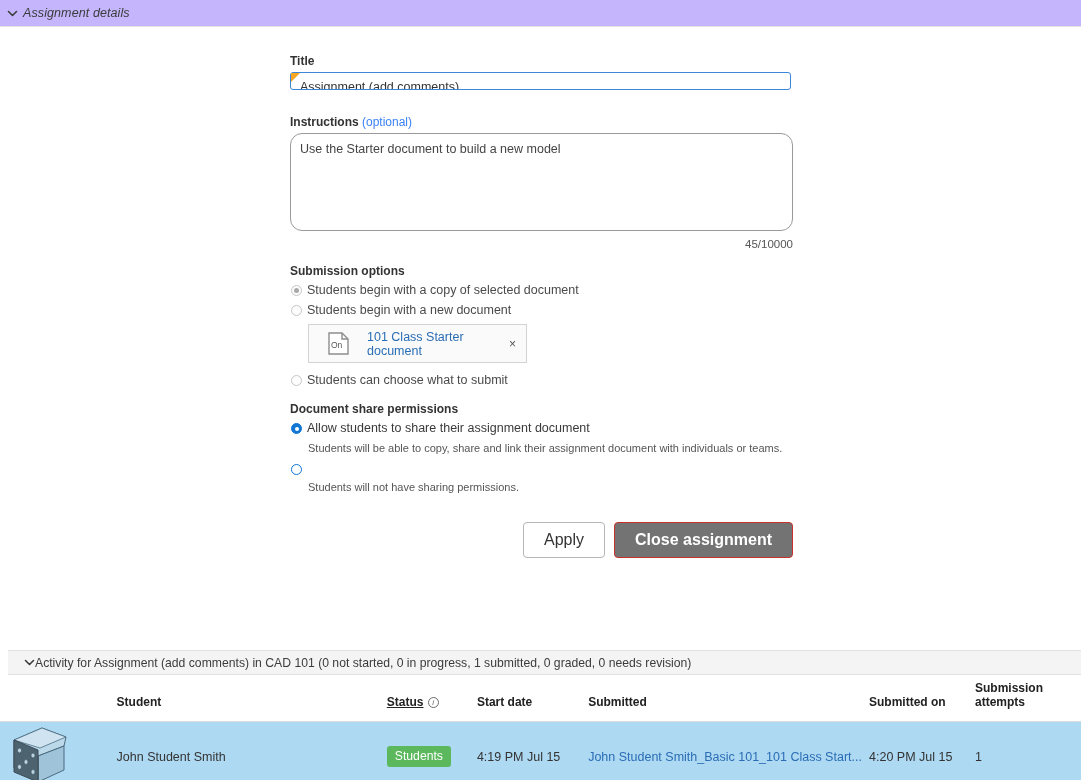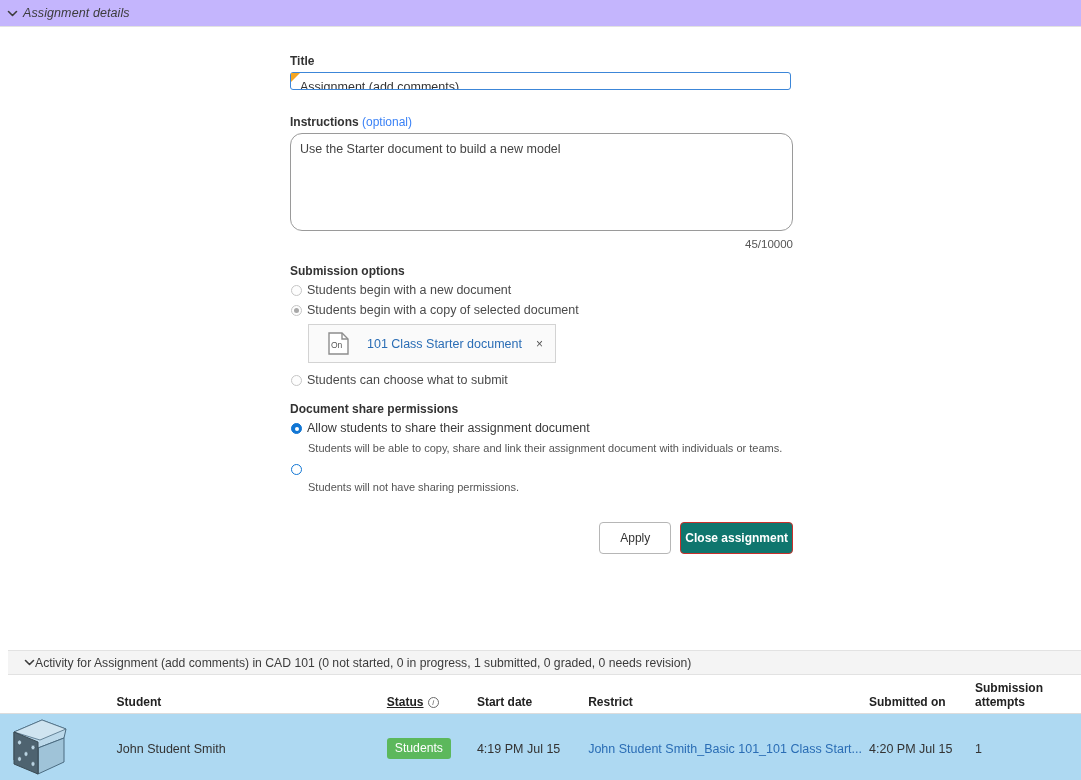--- a/index.html
+++ b/index.html
@@ -152,21 +152,21 @@
   .opt-label.dim { color: #4a4a4a; }
   .opt-sub {
     font-size: 11px; color: #555;
     margin: 0 0 7px 18px;
     line-height: 14px;
   }
 
   
   .doc-chip {
     margin: 6px 0 10px 18px;
-    width: 248px; height: 39px;
+    width: 219px; height: 39px;
     border: 1px solid #d3d3d3;
     background: #fafafa;
     display: flex; align-items: center;
     padding: 0 10px;
     cursor: pointer;
   }
   .onshape-icon {
     width: 21px; height: 23px;
     flex: none; margin-left: 9px;
     position: relative;
@@ -181,34 +181,34 @@
   }
 
   .btn-row {
     display: flex; justify-content: flex-end;
     gap: 9px;
     margin-top: 28px;
     width: 503px;
   }
   .btn {
     font-family: "Liberation Sans", sans-serif;
-    font-size: 12px;
+    font-size: 16px;
     border-radius: 4px;
     cursor: pointer;
     line-height: 1;
   }
   .btn-apply {
     background: #fff; color: #333;
     border: 1px solid #b6b6b6;
     padding: 9px 20px;
   }
   .btn-close {
-    background: #0f766e; color: #fff;
+    background: #737373; color: #fff;
     border: 1px solid #c9302c;
-    padding: 9px 4px;
+    padding: 9px 20px;
     font-weight: bold;
   }
 
   
   .activity-bar {
     position: absolute; left: 0; top: 650px;
     width: 1081px; height: 25px;
     background: #f4f4f4;
     border-top: 1px solid #e2e2e2;
     border-bottom: 1px solid #e2e2e2;
@@ -222,21 +222,21 @@
     position: absolute; left: 0; top: 675px;
     width: 1081px;
     border-collapse: collapse;
     font-size: 12.5px;
   }
   .tbl thead th {
     text-align: left;
     font-size: 12px;
     font-weight: bold;
     color: #222;
-    padding: 6px 0 4px 0;
+    padding: 6px 0 12px 0;
     vertical-align: bottom;
     border-bottom: 1px solid #dcdcdc;
     background: #fff;
   }
   .th-thumb { width: 110px; }
   .th-student { width: 255px; }
   .th-status  { width: 85px; text-decoration: underline; }
   .th-start   { width: 105px; }
   .th-doc     { width: 265px; }
   .th-subon   { width: 100px; }
@@ -302,27 +302,27 @@
 
   <div class="field-label">
     <span>Instructions</span><span class="opt"> (optional)</span>
   </div>
   <textarea class="instructions-area" style="">Use the Starter document to build a new model</textarea>
   <div class="char-count">45/10000</div>
 
   <div class="section-head">Submission options</div>
 
   <div class="opt-row">
+    <span class="radio disabled checked"></span>
+    <span class="opt-label dim">Students begin with a copy of selected document</span>
+  </div>
+
+  <div class="opt-row">
     <span class="radio disabled"></span>
     <span class="opt-label dim">Students begin with a new document</span>
-  </div>
-
-  <div class="opt-row">
-    <span class="radio disabled checked"></span>
-    <span class="opt-label dim">Students begin with a copy of selected document</span>
   </div>
 
   <div class="doc-chip">
     <span class="onshape-icon">
       <svg width="21" height="23" viewBox="0 0 21 23">
         <path d="M1 1 H14 L20 7 V22 H1 Z" fill="#ffffff" stroke="#8d8d8d" stroke-width="1.4"></path>
         <path d="M14 1 V7 H20" fill="none" stroke="#8d8d8d" stroke-width="1.4"></path>
         <text x="3" y="16" font-family="Liberation Sans, sans-serif" font-size="8.5" fill="#555">On</text>
       </svg>
     </span>
@@ -365,21 +365,21 @@
 
 <table class="tbl">
   <thead>
     <tr>
       <th class="th-thumb"></th>
       <th class="th-student">Student</th>
       <th class="th-status">
         <span>Status</span><span class="info-i">i</span>
       </th>
       <th class="th-start">Start date</th>
-      <th class="th-doc">Restrict</th>
+      <th class="th-doc">Submitted</th>
       <th class="th-subon">Submitted on</th>
       <th class="th-att">
         <span>Submission</span><br>
         <span>attempts</span>
       </th>
     </tr>
   </thead>
   <tbody>
     <tr>
       <td class="thumb-cell">

